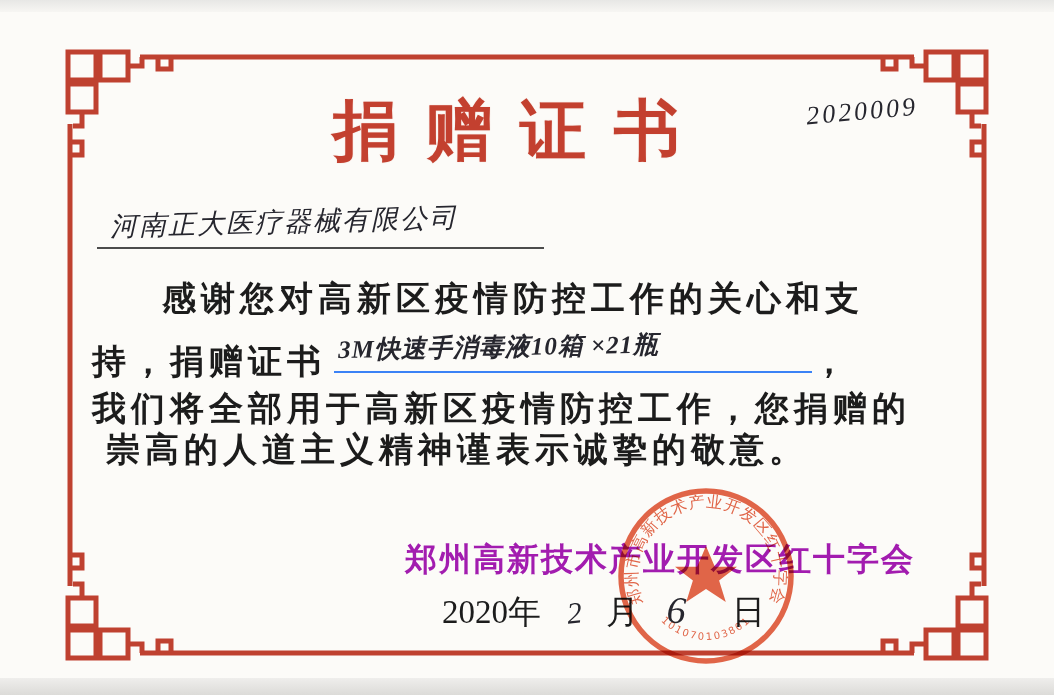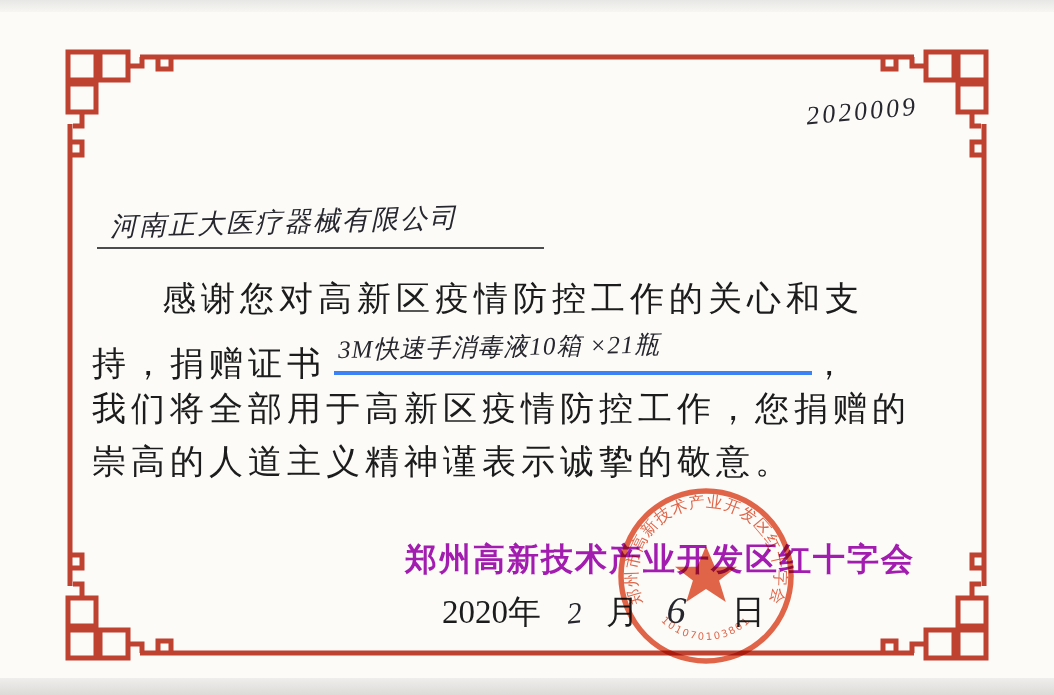--- a/index.html
+++ b/index.html
@@ -37,29 +37,30 @@
     font-size:27px;letter-spacing:2px;transform:rotate(-1.5deg);
   }
   .donor-line{
     position:absolute;left:97px;top:247px;width:447px;height:2px;
     background:#4c4c4c;
   }
   .body-line{
     position:absolute;left:92px;width:880px;
     font-size:34px;color:#1c1c1c;letter-spacing:5px;
     white-space:nowrap;
+    font-weight:bold;
   }
   .line1{top:276px;text-indent:70px;}
   .line2{top:331px;}
   .line3{top:386px;}
-  .line4{top:439px;}
+  .line4{top:427px;margin-left:14px;}
   .blank{
     display:inline-block;position:relative;
     width:478px;height:40px;vertical-align:baseline;
-    border-bottom:4px solid #3b82f6;margin-left:8px;
+    border-bottom:2px solid #3b82f6;margin-left:8px;
   }
   .blank .hand-items{
     position:absolute;left:4px;top:-2px;width:470px;
     font-size:25px;letter-spacing:1px;transform:rotate(-1deg);
     white-space:nowrap;
   }
   .signature{
     position:absolute;left:400px;top:538px;width:520px;
     text-align:center;font-size:32px;color:#a21caf;letter-spacing:2px;
     white-space:nowrap;
@@ -96,20 +97,21 @@
         <path d="M68,52 h28 v28 h-28 Z M100,52 h28 v28 h-28 Z M68,84 h28 v28 h-28 Z"></path>
         <path d="M128,66 h14 v-9 M158,57 v12 h13 v-12"></path>
         <path d="M82,112 v14 h-9 M70,142 h12 v13 h-12"></path>
       </g>
       <use href="#corner-tl" transform="translate(1054,0) scale(-1,1)"></use>
       <use href="#corner-tl" transform="translate(0,710) scale(1,-1)"></use>
       <use href="#corner-tl" transform="translate(1054,710) scale(-1,-1)"></use>
     </g>
   </svg>
 
+  <div class="title">捐赠证书</div>
 
   <div class="serial hand">2020009</div>
 
   <div class="donor hand">河南正大医疗器械有限公司</div>
   <div class="donor-line"></div>
 
   <div class="body-line line1">感谢您对高新区疫情防控工作的关心和支</div>
   <div class="body-line line2">
     <span>持，捐赠证书</span><span class="blank"><span class="hand-items hand">3M快速手消毒液10箱 ×21瓶</span></span><span>，</span>
   </div>

